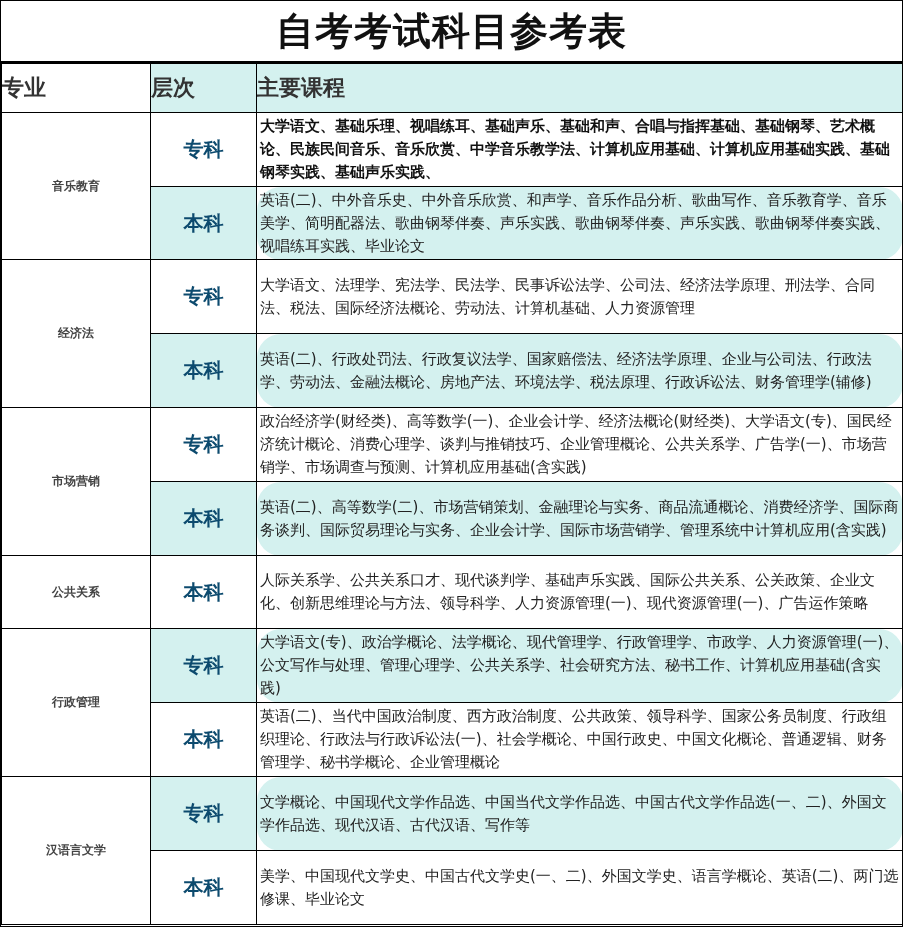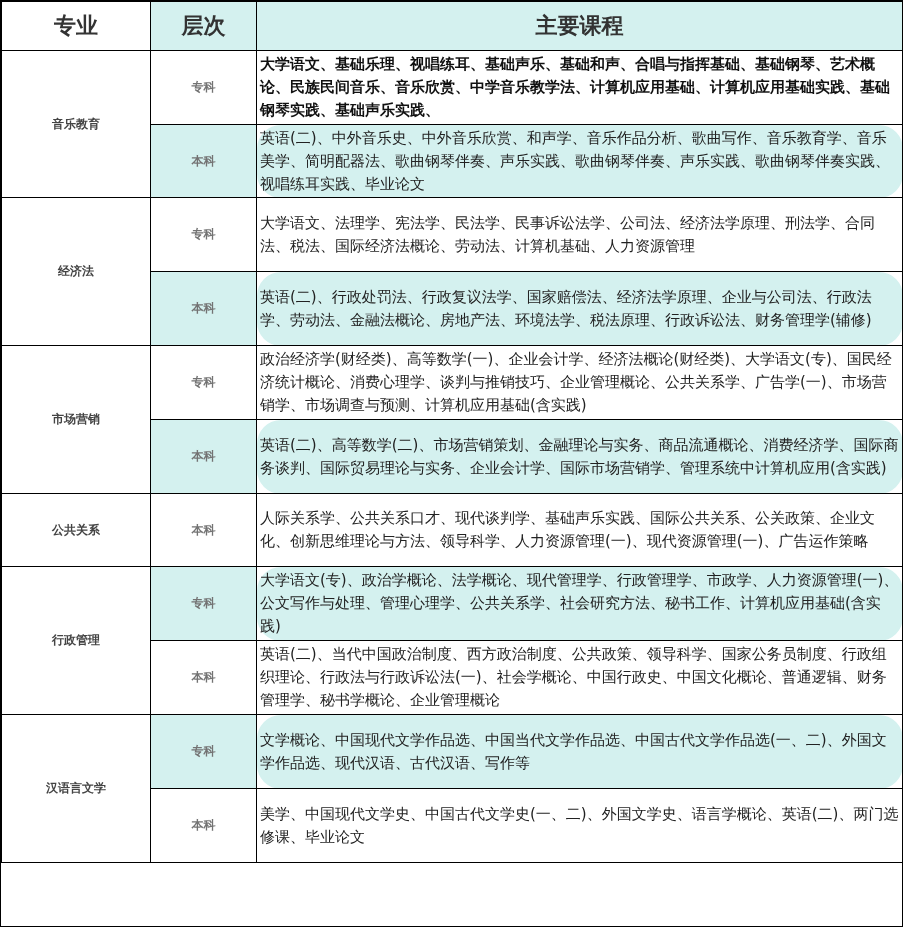--- a/index.html
+++ b/index.html
@@ -5,32 +5,35 @@
   html, body { margin: 0; padding: 0; background: #ffffff; }
   body { width: 903px; height: 927px; overflow: hidden; font-family: "DejaVu Sans", "Liberation Sans", sans-serif; color: #222; }
   .sheet { position: relative; width: 901px; height: 925px; border: 1px solid #000; }
   .title-row { height: 60px; border-bottom: 2px solid #000; display: flex; align-items: center; justify-content: center; }
   .title { font-size: 38px; font-weight: 900; color: #111; letter-spacing: 1px; }
   table { border-collapse: collapse; width: 901px; table-layout: fixed; }
   td, th { border: 1px solid #000; padding: 0; }
   col.c1 { width: 149px; }
   col.c2 { width: 106px; }
   col.c3 { width: 646px; }
-  .hdr th { height: 48px; font-size: 22px; font-weight: bold; color: #333; text-align: center; }
+  .hdr th { height: 48px; font-size: 22px; font-weight: bold; color: #333; text-align: left; }
   .teal { background: #d4f1ef; }
   .white { background: #ffffff; }
   .major { text-align: center; font-size: 12px; font-weight: bold; color: #444; }
-  .level { text-align: center; font-size: 12px; font-weight: bold; color: #737373; }
+  .level { text-align: center; font-size: 20px; font-weight: bold; color: #0c4a6e; }
   .courses { font-size: 15px; line-height: 23px; padding: 1px 3px 1px 3px; color: #222; text-align: left; vertical-align: middle; border-radius: 24px; }
   .courses.bold { font-weight: bold; color: #111; }
 </style>
 </head>
 <body>
 
 <div class="sheet">
+  <div class="title-row">
+    <div class="title">自考考试科目参考表</div>
+  </div>
   <table>
     <colgroup>
         <col class="c1">
         <col class="c2">
         <col class="c3">
       </colgroup>
     <tbody>
         <tr class="hdr">
       <th class="white">专业</th>
       <th class="teal">层次</th>

